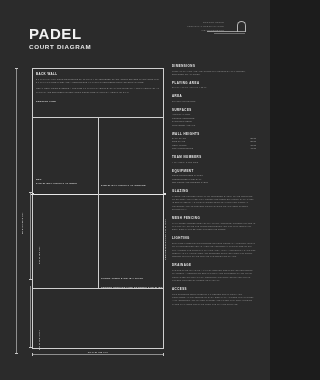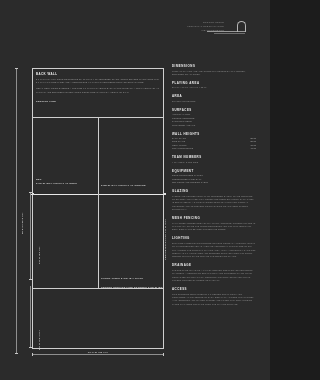--- a/index.html
+++ b/index.html
@@ -145,20 +145,24 @@
     font-size:2.05px; line-height:1.66; letter-spacing:0.1px; color:#9a9a9a;
   }
   .kv { display:flex; justify-content:space-between; gap:4px; }
   .kv span:first-child { color:#9a9a9a; }
   .kv span:last-child { color:#c6c6c6; }
 </style>
 </head>
 <body>
 
 <div id="header">
+  <div id="title-block">
+    <div id="title-main">PADEL</div>
+    <div id="title-sub">COURT DIAGRAM</div>
+  </div>
   <div id="header-meta">
     <div>SPORTS VENUE</div>
     <div>TECHNICAL SPECIFICATION</div>
     <div>MEASUREMENTS</div>
   </div>
   <div id="header-rule"></div>
   <div id="header-rule2"></div>
   <div id="header-arc"></div>
 </div>
 

